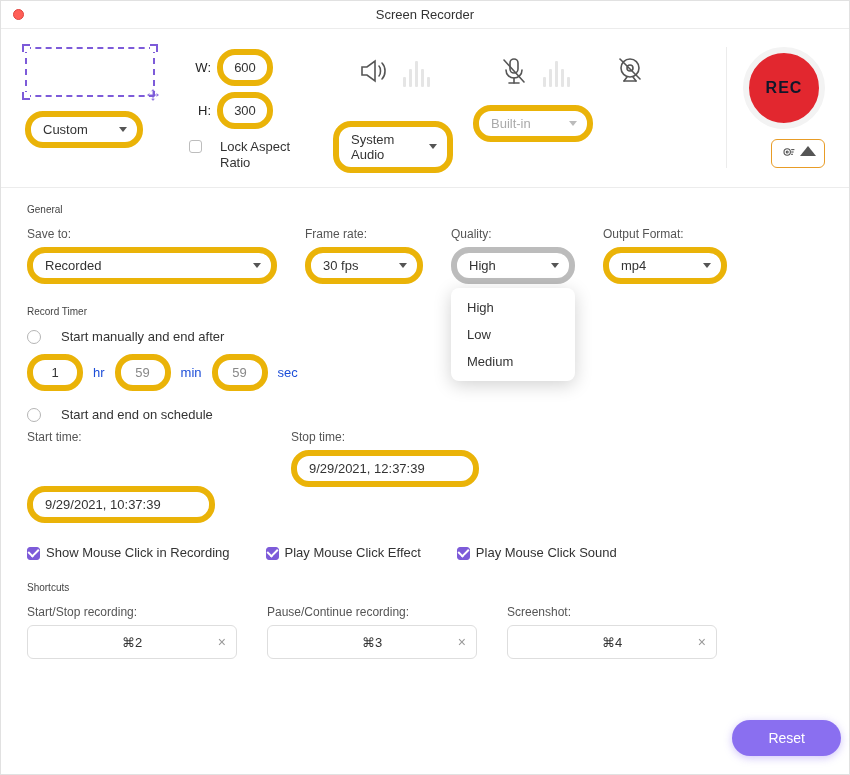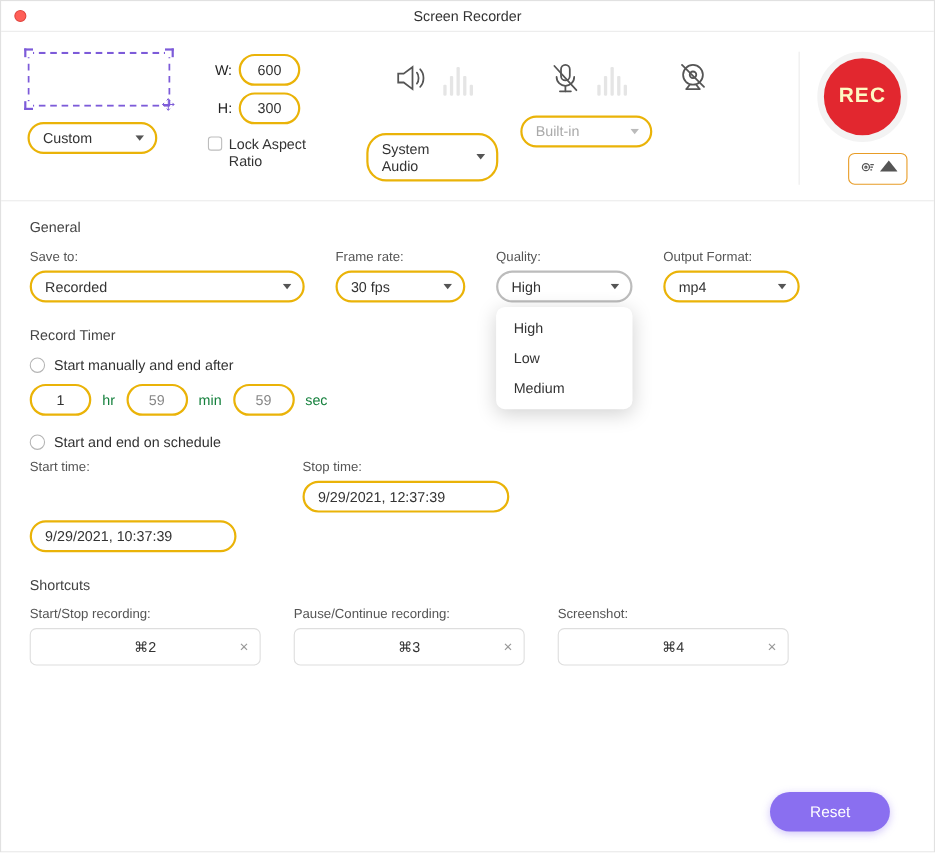--- a/index.html
+++ b/index.html
@@ -25,87 +25,87 @@
     position:relative; margin-bottom:4px; border-radius:2px;
   }
   .capture-rect .corner { position:absolute; width:8px; height:8px; border:2px solid #7d5bd9; background:#fff; }
   .corner.tl{top:-5px;left:-5px;border-right:none;border-bottom:none;}
   .corner.tr{top:-5px;right:-5px;border-left:none;border-bottom:none;}
   .corner.bl{bottom:-5px;left:-5px;border-right:none;border-top:none;}
   .handle-move{position:absolute;bottom:-6px;right:-6px;width:12px;height:12px;}
   .handle-move svg{width:12px;height:12px;}
   .pill-select,
   .pill-input {
-    border:2px solid #eab308; border-radius: 18px; padding: 5px 26px 5px 12px;
+    border:6px solid #eab308; border-radius: 18px; padding: 5px 26px 5px 12px;
     font-size: 13px; background: #fff; position:relative; color:#333;
     display:inline-flex; align-items:center; min-height:26px;
   }
   .pill-input.center{justify-content:center;padding:5px 8px;text-align:center;}
   .caret { position:absolute; right:10px; top:50%; transform:translateY(-50%); pointer-events:none; color:#555; }
   .caret svg{width:8px;height:6px;display:block;}
   .wh-row {display:flex;align-items:center;gap:6px;margin-bottom:6px;}
   .wh-row .lbl{width:22px;text-align:right;color:#222;}
   .wh-row .pill-input{width:56px;}
-  .lockrow{display:flex;align-items:flex-start;gap:6px;margin-top:4px;}
+  .lockrow{display:flex;align-items:flex-start;gap:18px;margin-top:4px;}
   .checkbox{width:13px;height:13px;border:1px solid #bdbdbd;border-radius:3px;display:inline-flex;align-items:center;justify-content:center;flex-shrink:0;margin-top:1px;}
   .checkbox.checked{background:#7d5bd9;border-color:#7d5bd9;}
   .checkbox.checked::after{content:"";width:5px;height:8px;border:solid #fff;border-width:0 2px 2px 0;transform:rotate(45deg) translate(-1px,-1px);}
   .lock-label{color:#333;line-height:1.2;}
   .sizing-col{display:flex;flex-direction:column;padding-top:2px;margin-left:4px; width:110px;}
 
   .mid-block{display:flex;flex-direction:column;align-items:center;gap:24px; margin-left:34px;}
   .mid-block .iconrow{display:flex;align-items:center;gap:12px;height:50px;}
   .source-icon svg{width:34px;height:34px;}
   .level-bars{display:flex;gap:3px;align-items:flex-end;height:30px;opacity:.45;}
   .level-bars span{display:block;width:3px;background:#c6c6c6;border-radius:1px;}
   .mid-select{width:120px;}
 
   .disabled-select{color:#aaa;}
   .sel-group{display:flex;flex-direction:column;align-items:center;gap:8px;margin-left:20px;}
   .sel-group .iconrow{height:50px;display:flex;align-items:center;gap:12px;}
   .sel-group .pill-select{width:120px;}
 
   .rec-col{margin-left:auto; display:flex;flex-direction:column;align-items:flex-end;gap:10px; padding-left:16px; border-left:1px solid #ececec;}
-  .rec-btn{ width:82px;height:82px;border-radius:50%; background:#e2272f; border:6px solid #f3f3f3; display:flex;align-items:center;justify-content:center; color:#fef9c3; font-weight:700; font-size:19px; letter-spacing:1px;}
+  .rec-btn{ width:82px;height:82px;border-radius:50%; background:#e2272f; border:6px solid #f3f3f3; display:flex;align-items:center;justify-content:center; color:#0f172a; font-weight:700; font-size:16px; letter-spacing:1px;}
   .settings-toggle{border:1.5px solid #e89c26;border-radius:6px;padding:4px 8px;display:flex;align-items:center;gap:4px;color:#555;}
   .settings-toggle svg{width:16px;height:16px;}
 
   .panel{flex:1;overflow:auto;padding:16px 26px 8px 26px;}
-  .section-heading{font-size:13px;color:#444;margin-bottom:12px;}
+  .section-heading{font-size:10px;color:#444;margin-bottom:12px;}
   .subsection{margin-bottom:22px;}
 
   .general-row{display:flex;gap:28px;flex-wrap:nowrap;align-items:flex-start;position:relative;}
   .field{display:flex;flex-direction:column;gap:6px;position:relative;}
   .field .label{font-size:12px;color:#555;}
   .field .pill-select{min-width:110px;}
   .wide{min-width:250px;}
   .wide .pill-select{width:250px;align-items:flex-end;}
 
   .dropdown-open{position:absolute;top:100%;left:0;margin-top:4px;background:#fff;border-radius:8px;box-shadow:0 4px 18px rgba(0,0,0,.18);padding:6px 0;width:124px;z-index:20;}
   .dropdown-open .opt{padding:6px 16px;font-size:13px;color:#333;}
 
-  .timer-row{display:flex;align-items:center;gap:8px;margin-top:10px;}
+  .timer-row{display:flex;align-items:center;gap:20px;margin-top:10px;}
   .radio{width:14px;height:14px;border:1.5px solid #b5b5b5;border-radius:50%;flex-shrink:0;}
   .time-inputs{display:flex;align-items:center;gap:10px;margin:10px 0 16px 0;}
   .time-inputs .pill-input{width:56px;}
-  .unit{color:#15803d;}
-  .schedule-times{display:flex;gap:60px;margin-top:8px;}
+  .unit{color:#1d4ed8;}
+  .schedule-times{display:flex;gap:76px;margin-top:8px;}
   .schedule-times .field .pill-select,
   .schedule-times .field .pill-input{width:188px;}
 
   .mouse-row{display:flex;gap:36px;align-items:center;}
 
   .shortcut-row{display:flex;gap:30px;}
   .shortcut-row .field .shortcut-box{
     border:1px solid #dedede;border-radius:6px;height:34px;width:210px;
     display:flex;align-items:center;justify-content:center;position:relative;color:#333;
   }
   .shortcut-box .clear{position:absolute;right:10px;color:#999;font-size:14px;line-height:1;}
 
-  .footer{display:flex;justify-content:flex-end;padding:10px 40px 18px 24px;}
+  .footer{display:flex;justify-content:flex-end;padding:10px 8px 18px 24px;}
   .reset-btn{background:#8a6ff0;color:#fff;border:none;border-radius:20px;padding:10px 36px;font-size:14px;box-shadow:0 2px 8px rgba(138,111,240,.4);}
 
   .grey{color:#888;}
 </style>
 </head>
 <body>
 
 <div class="window">
 
   <div class="titlebar">
@@ -358,20 +358,34 @@
         <div class="field">
           <span class="label">Stop time:</span>
           <div class="pill-input" style="width:188px;">
             <span>9/29/2021, 12:37:39</span>
           </div>
         </div>
       </div>
     </div>
 
     <div class="subsection">
+      <div class="mouse-row">
+        <label style="display:flex;align-items:center;gap:6px;">
+          <span class="checkbox checked"></span>
+          <span>Show Mouse Click in Recording</span>
+        </label>
+        <label style="display:flex;align-items:center;gap:6px;">
+          <span class="checkbox checked"></span>
+          <span>Play Mouse Click Effect</span>
+        </label>
+        <label style="display:flex;align-items:center;gap:6px;">
+          <span class="checkbox checked"></span>
+          <span>Play Mouse Click Sound</span>
+        </label>
+      </div>
     </div>
 
     <div class="subsection">
       <div class="section-heading">Shortcuts</div>
       <div class="shortcut-row">
         <div class="field">
           <span class="label">Start/Stop recording:</span>
           <div class="shortcut-box">
             <span>⌘2</span>
             <span class="clear">×</span>

